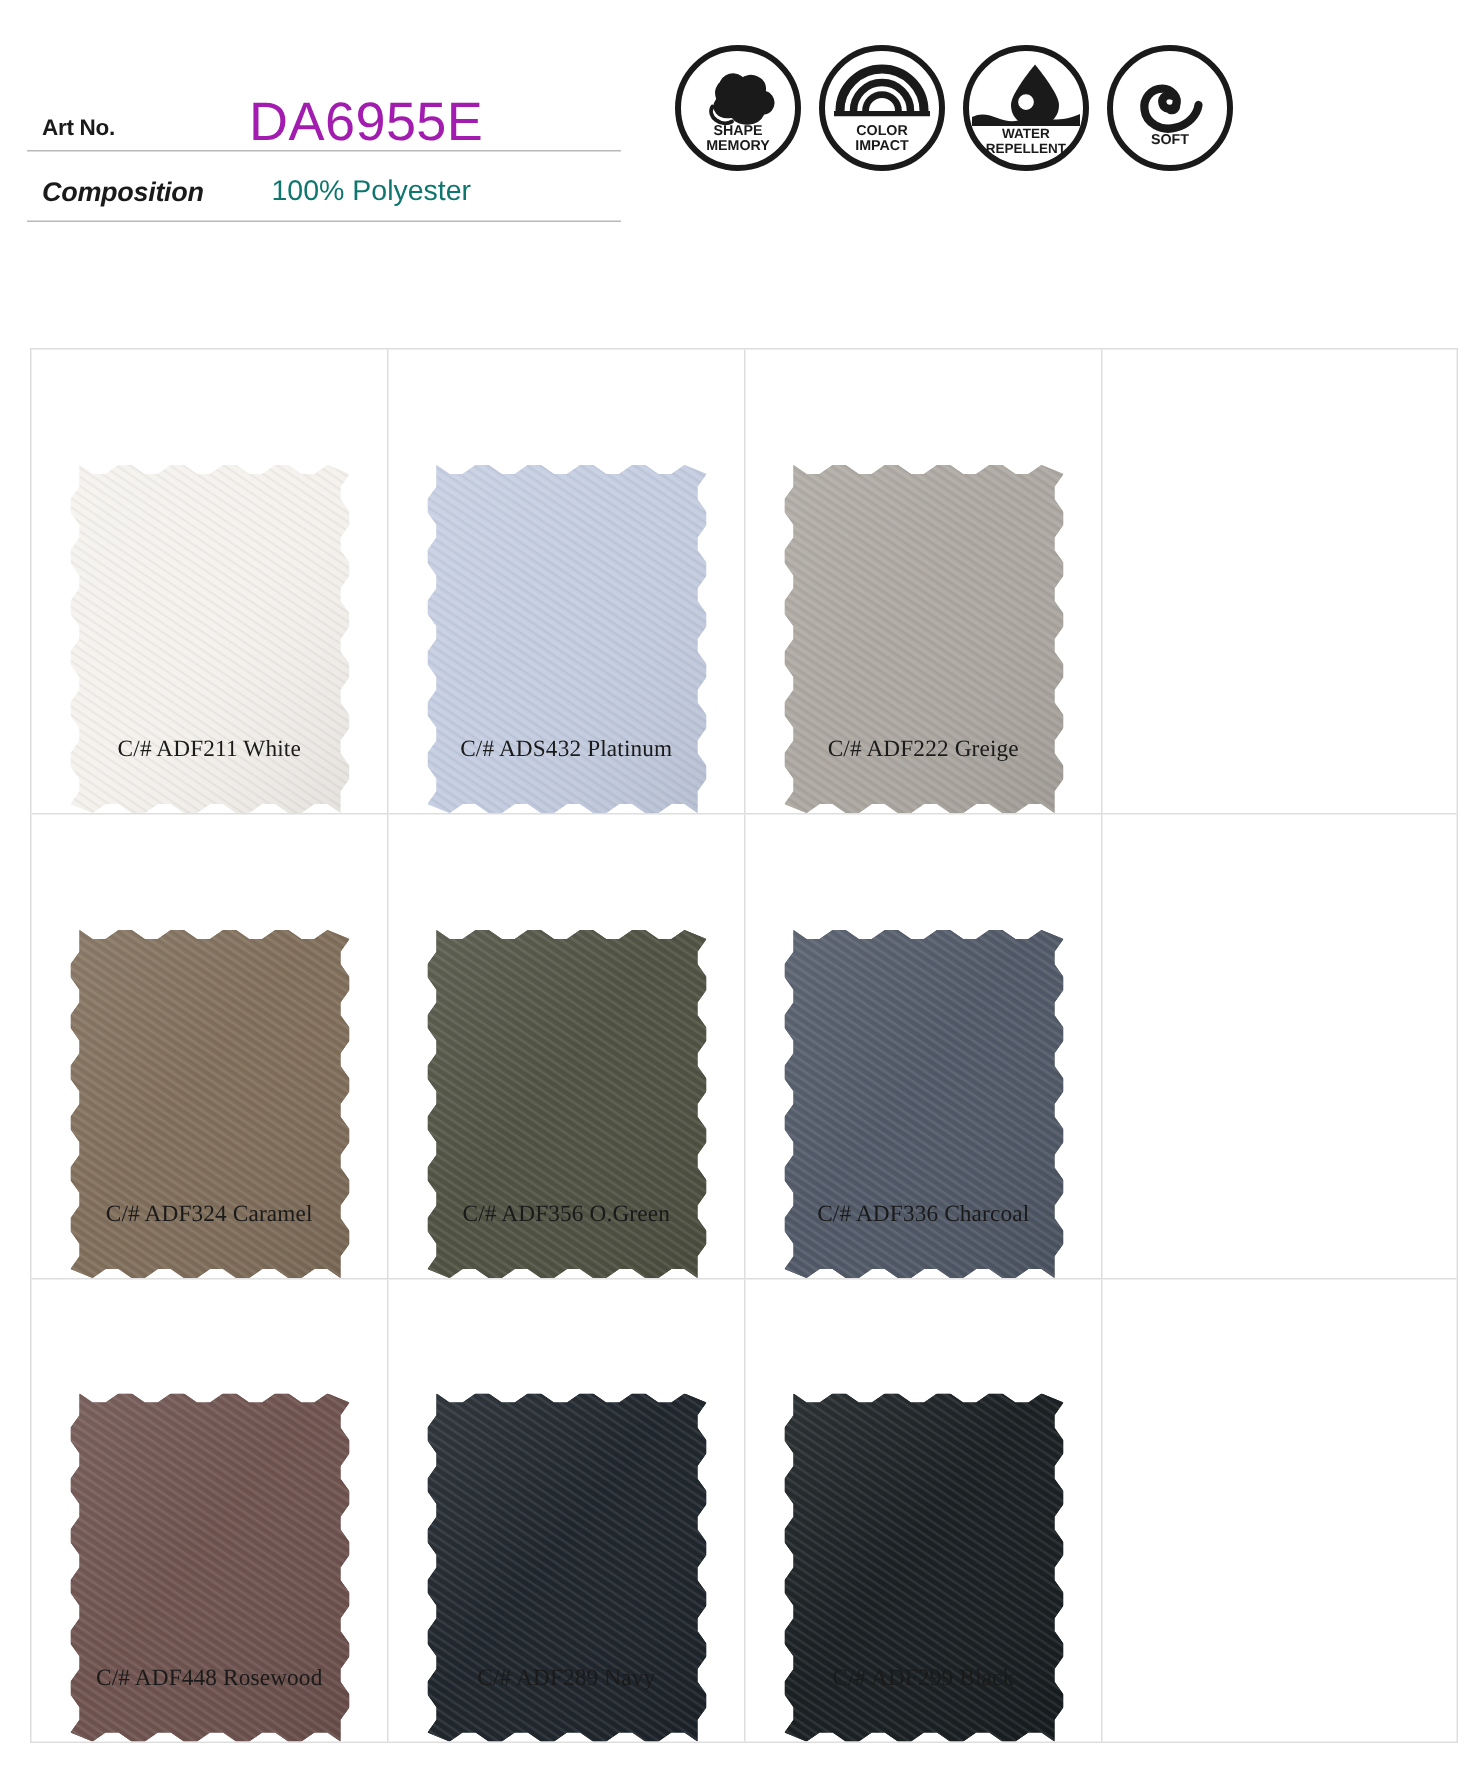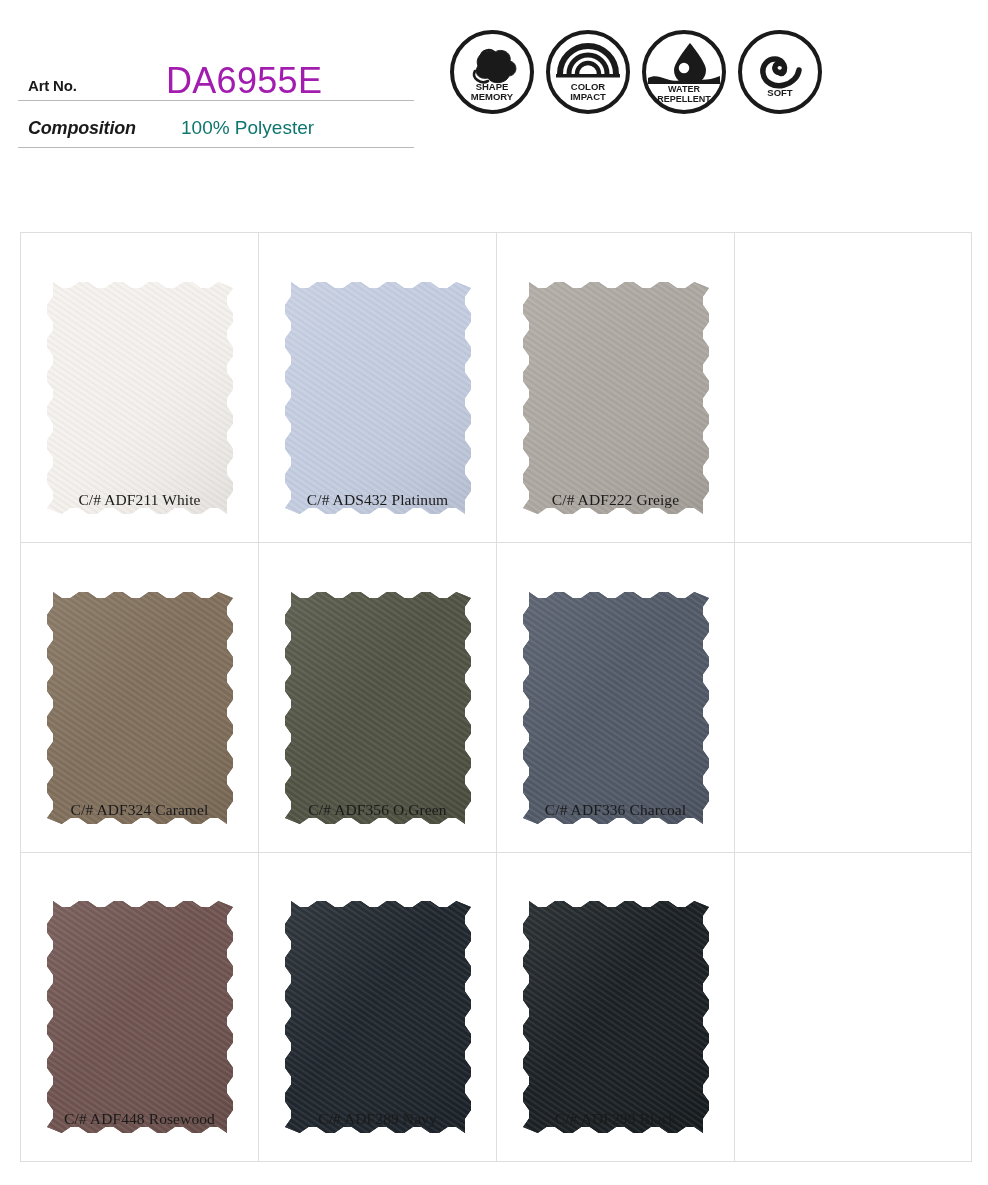--- a/index.html
+++ b/index.html
@@ -107,21 +107,21 @@
     grid-template-rows: 310px 310px 308px;
   }
   .swatch-cell {
     border-right: 1px solid #dedede;
     border-bottom: 1px solid #dedede;
     box-sizing: border-box;
     position: relative;
     display: flex;
     flex-direction: column;
     align-items: center;
-    justify-content: center;
+    justify-content: flex-end;
   }
   .swatch-cell.col-last { border-right: none; }
   .swatch-cell.row-last { border-bottom: none; }
   .swatch-cell.empty { }
 
   .swatch-chip-wrap {
     margin-top: 20px;
     width: 186px;
     height: 232px;
     position: relative;

